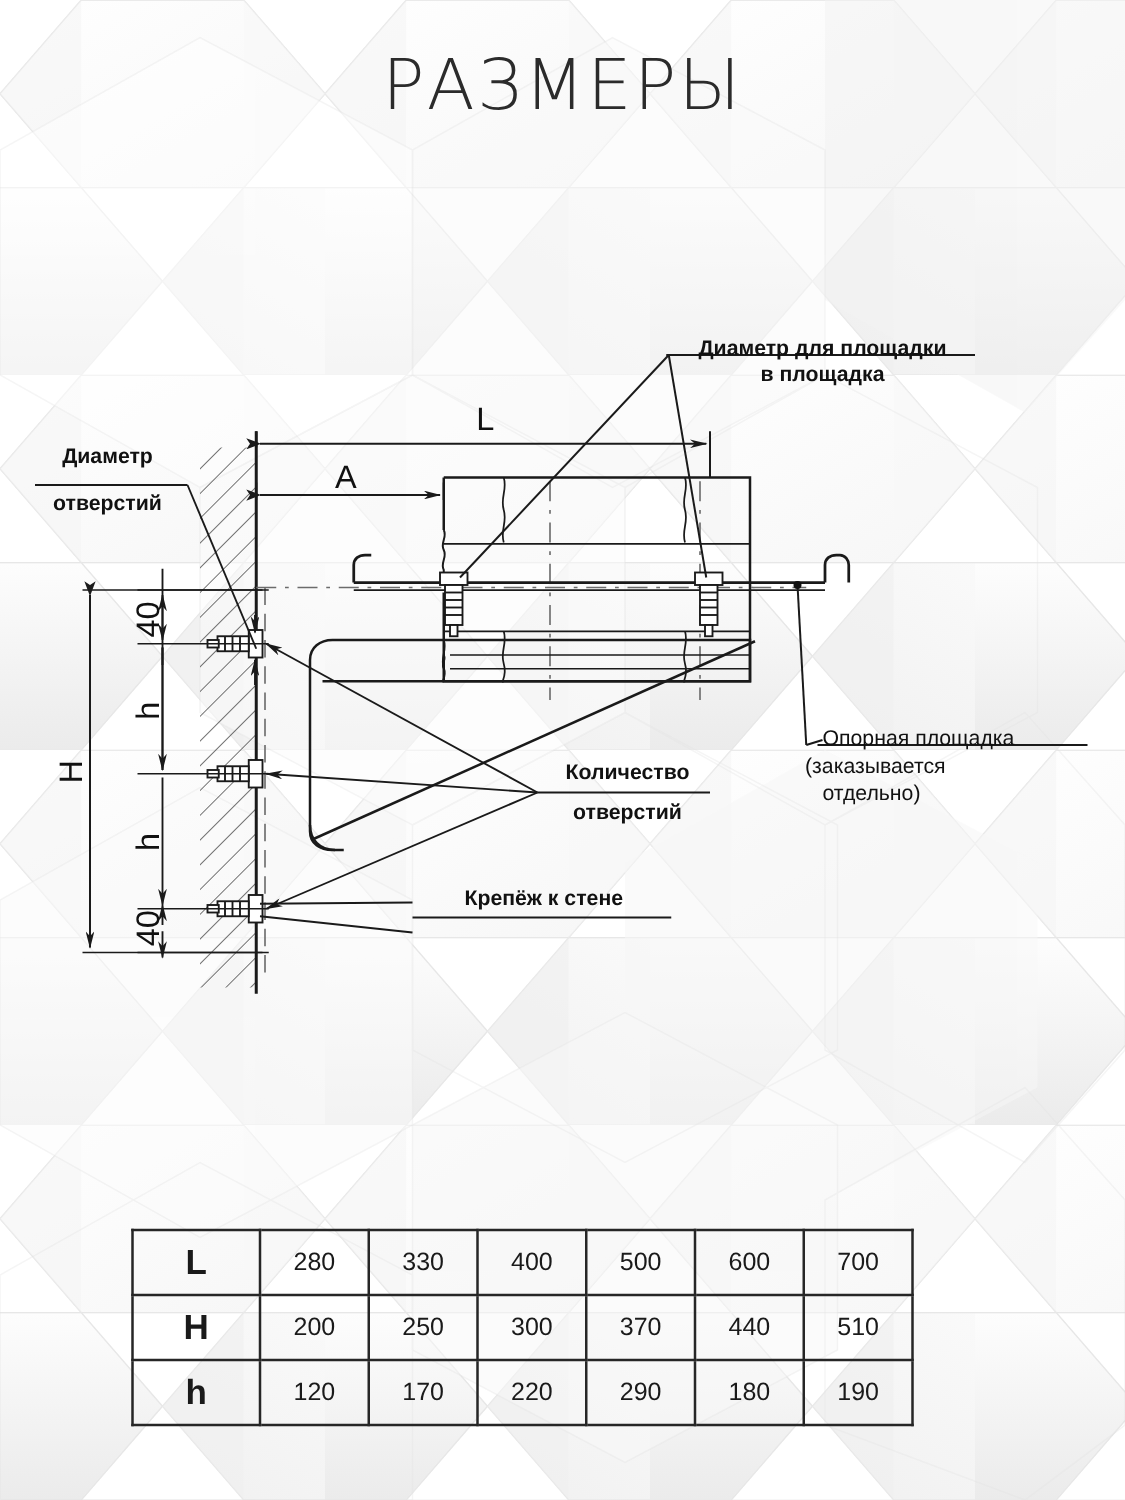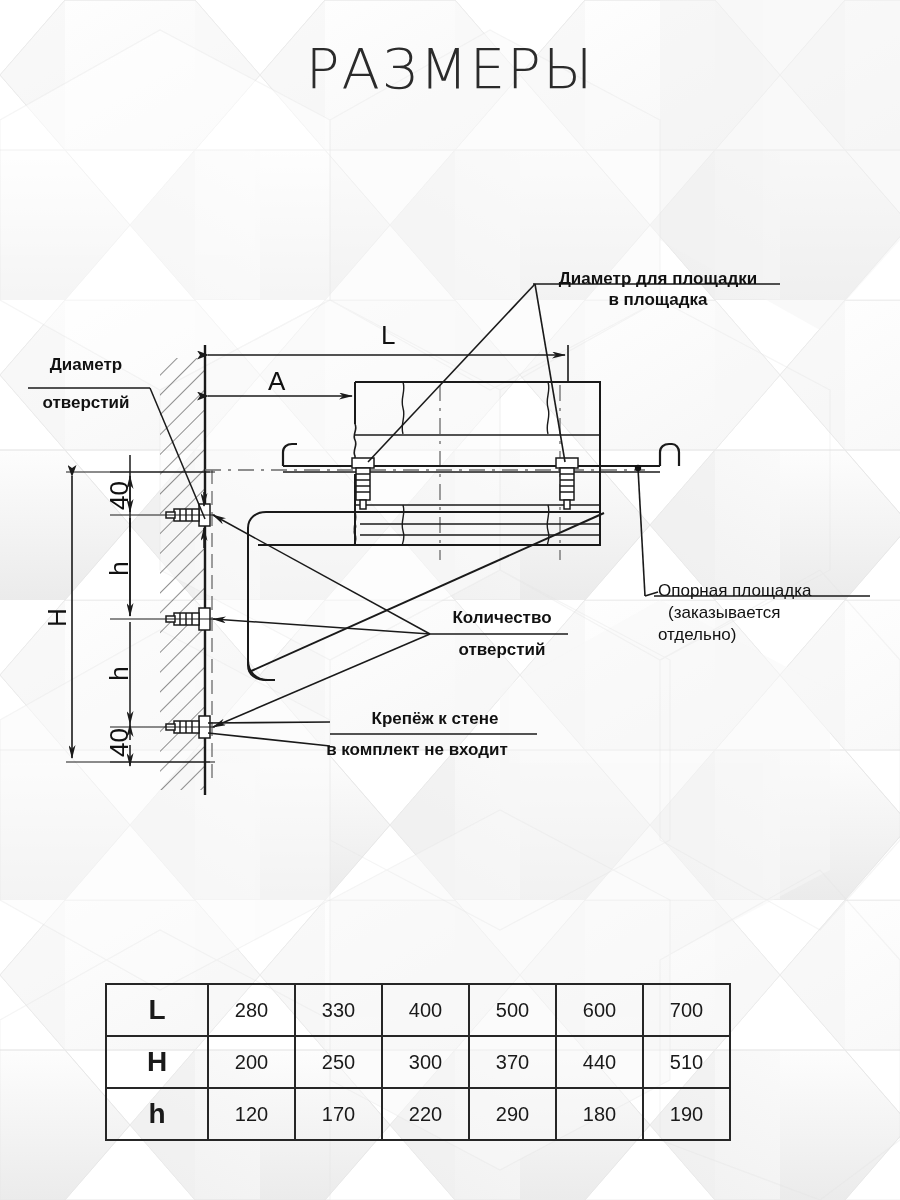--- a/index.html
+++ b/index.html
@@ -344,24 +344,23 @@
   <div class="lbl center" style="left:536px;top:268px;width:244px;">Диаметр для площадки</div>
   <div class="lbl center" style="left:536px;top:289px;width:244px;">в площадка</div>
 
   <div class="lbl center" style="left:20px;top:354px;width:132px;">Диаметр</div>
   <div class="lbl center" style="left:20px;top:392px;width:132px;">отверстий</div>
 
   <div class="lbl center" style="left:432px;top:578px;width:140px;margin-top:29px;">Количество</div>
   <div class="lbl center" style="left:432px;top:639px;width:140px;">отверстий</div>
 
   <div class="lbl center" style="left:332px;top:708px;width:206px;text-align:center;">Крепёж к стене</div>
-  <div class="lbl center" style="left:296px;top:739px;width:242px;">в комплект не входит</div>
 
   <div class="lbl light" style="left:658px;top:580px;">Опорная площадка</div>
-  <div class="lbl light" style="left:668px;top:602px;text-align:right;">(заказывается</div>
+  <div class="lbl light" style="left:644px;top:602px;text-align:right;">(заказывается</div>
   <div class="lbl light" style="left:658px;top:624px;">отдельно)</div>
 
   <div class="dimchar" style="left:381px;top:320px;">L</div>
   <div class="dimchar" style="left:268px;top:366px;">A</div>
 
   <div class="dimchar rot" style="left:40px;top:602px;width:34px;text-align:center;">H</div>
   <div class="dimchar rot" style="left:98px;top:480px;width:42px;text-align:center;">40</div>
   <div class="dimchar rot" style="left:99px;top:553px;width:40px;text-align:center;">h</div>
   <div class="dimchar rot" style="left:99px;top:658px;width:40px;text-align:center;">h</div>
   <div class="dimchar rot" style="left:98px;top:727px;width:42px;text-align:center;">40</div>

